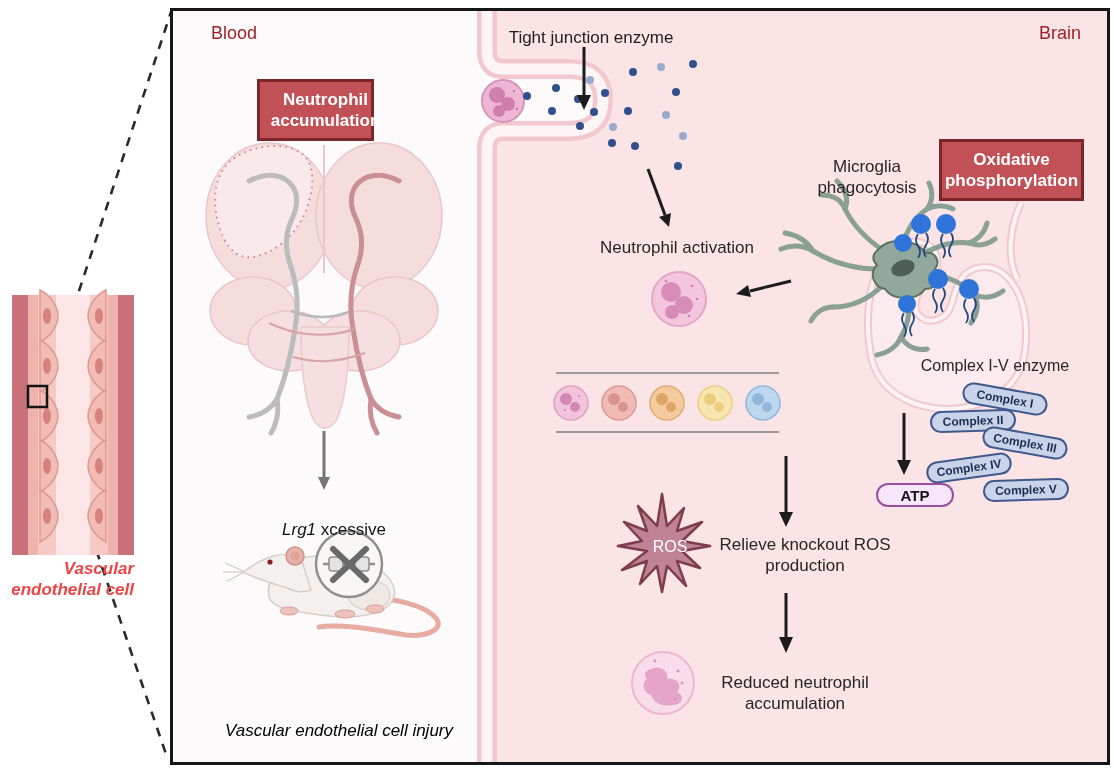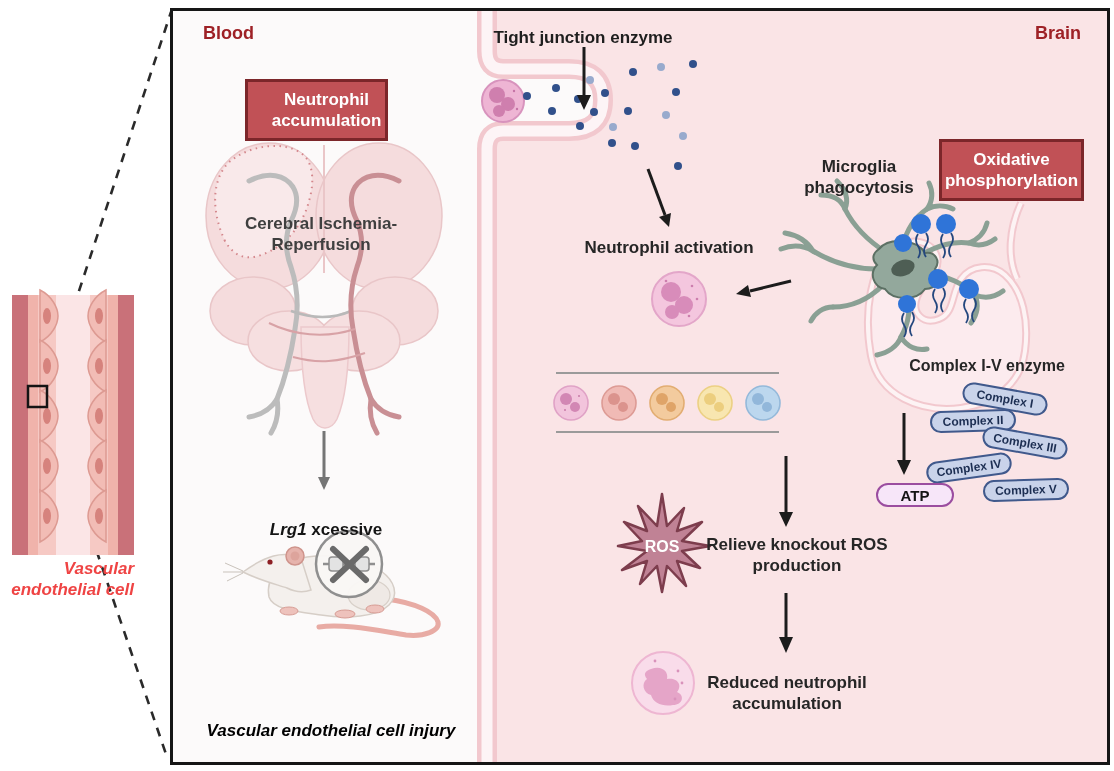--- a/index.html
+++ b/index.html
@@ -2,21 +2,21 @@
 <html><head>
 <meta charset="utf-8">
 <style>
   html,body{margin:0;padding:0;background:#ffffff;}
   body{font-family:"Liberation Sans",sans-serif;}
   #stage{position:relative;width:1114px;height:771px;background:#fff;overflow:hidden;}
   #underlay{position:absolute;left:0;top:0;z-index:0;}
   #panel{position:absolute;left:170px;top:8px;width:940px;height:757px;border:3px solid #161616;
          box-sizing:border-box;background:#fcfafa;z-index:1;}
   #panel-art{position:absolute;left:0;top:0;z-index:0;}
-  .lbl{position:absolute;z-index:2;font-weight:bold;color:#262626;text-align:center;line-height:1.22;}
+  .lbl{position:absolute;z-index:2;font-weight:normal;color:#262626;text-align:center;line-height:1.22;margin-left:8px;}
   .section-title{font-size:18px;color:#9e2126;}
   .badge{position:absolute;z-index:2;display:flex;align-items:center;justify-content:center;
          text-align:center;background:#c15156;border:3px solid #7c262a;color:#fff;
          font-weight:bold;font-size:17px;line-height:1.25;box-sizing:border-box;}
   .pill{position:absolute;z-index:2;display:flex;align-items:center;justify-content:center;
         width:86px;height:22px;background:#c9d3ea;border:2px solid #40598c;border-radius:12px;
         font-weight:bold;font-size:12px;color:#1c2e52;box-sizing:border-box;white-space:nowrap;}
   .atp-pill{position:absolute;z-index:2;display:flex;align-items:center;justify-content:center;
         width:78px;height:24px;background:#f7e6f9;border:2px solid #9b4da0;border-radius:13px;
         font-weight:bold;font-size:15px;color:#141414;box-sizing:border-box;}
@@ -293,26 +293,25 @@
       <circle cx="505" cy="660" r="1.4" fill="#d992bb"></circle>
           <circle cx="509" cy="672" r="1.4" fill="#d992bb"></circle>
       <circle cx="502" cy="688" r="1.4" fill="#d992bb"></circle>
           <circle cx="482" cy="650" r="1.4" fill="#d992bb"></circle>
     </g>
   </svg>
 
   <div class="lbl section-title" style="left:30px;top:12px;width:80px;text-align:left;">Blood</div>
   <div class="lbl section-title" style="right:26px;top:12px;width:80px;text-align:right;">Brain</div>
 
-  <div class="badge" style="left:72px;top:68px;width:143px;height:62px;padding-left:20px;">Neutrophil accumulation</div>
+  <div class="badge" style="left:84px;top:68px;width:117px;height:62px;padding-left:20px;">Neutrophil accumulation</div>
   <div class="badge" style="left:766px;top:128px;width:145px;height:62px;">Oxidative phosphorylation</div>
 
   <div class="lbl" style="left:310px;top:17px;width:200px;font-size:17px;color:#1e1e1e;">Tight junction enzyme</div>
 
-  <div class="lbl" style="left:38px;top:203px;width:220px;font-size:17px;color:#3f3f3f;">Cerebral Ischemia-Reperfusion</div>
 
   <div class="lbl" style="left:53px;top:509px;width:200px;font-size:17px;color:#141414;"><span style="font-style:italic;">Lrg1</span><span> xcessive</span></div>
 
   <div class="lbl" style="left:396px;top:227px;width:200px;font-size:17px;">Neutrophil activation</div>
 
   <div class="lbl" style="left:606px;top:146px;width:160px;font-size:17px;">Microglia phagocytosis</div>
 
   <div class="lbl" style="left:724px;top:345px;width:180px;font-size:16px;">Complex I-V enzyme</div>
 
   <div class="pill" style="left:832px;top:388px;transform:translate(-50%,-50%) rotate(10deg);">Complex I</div>

